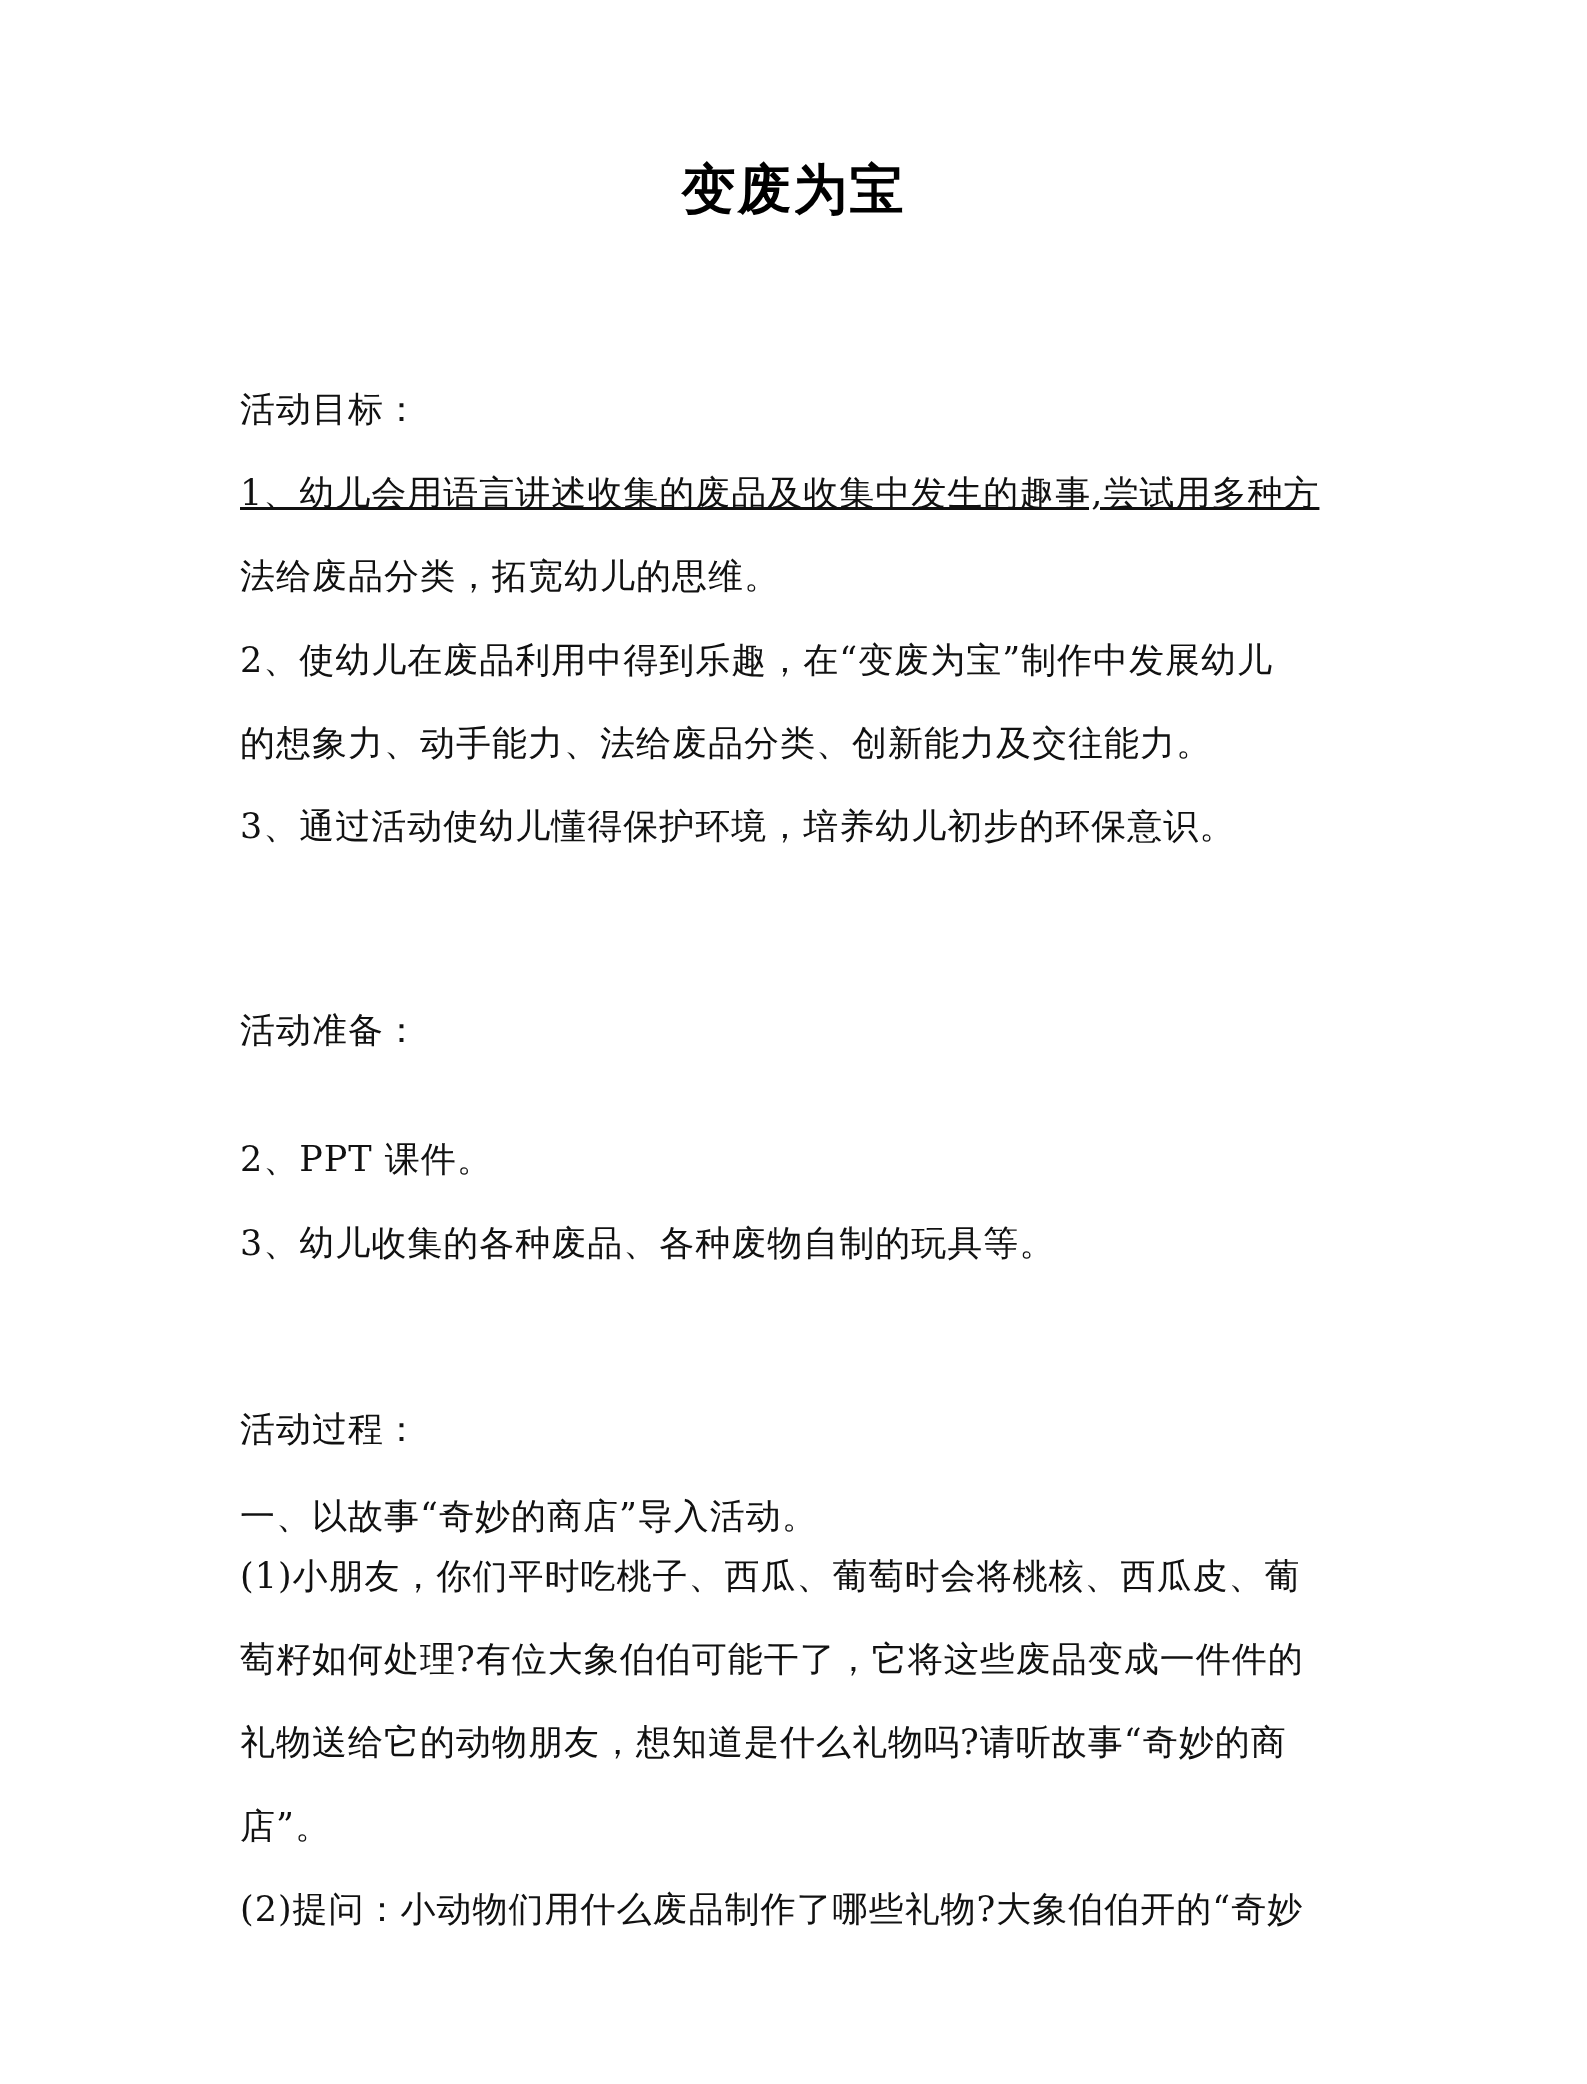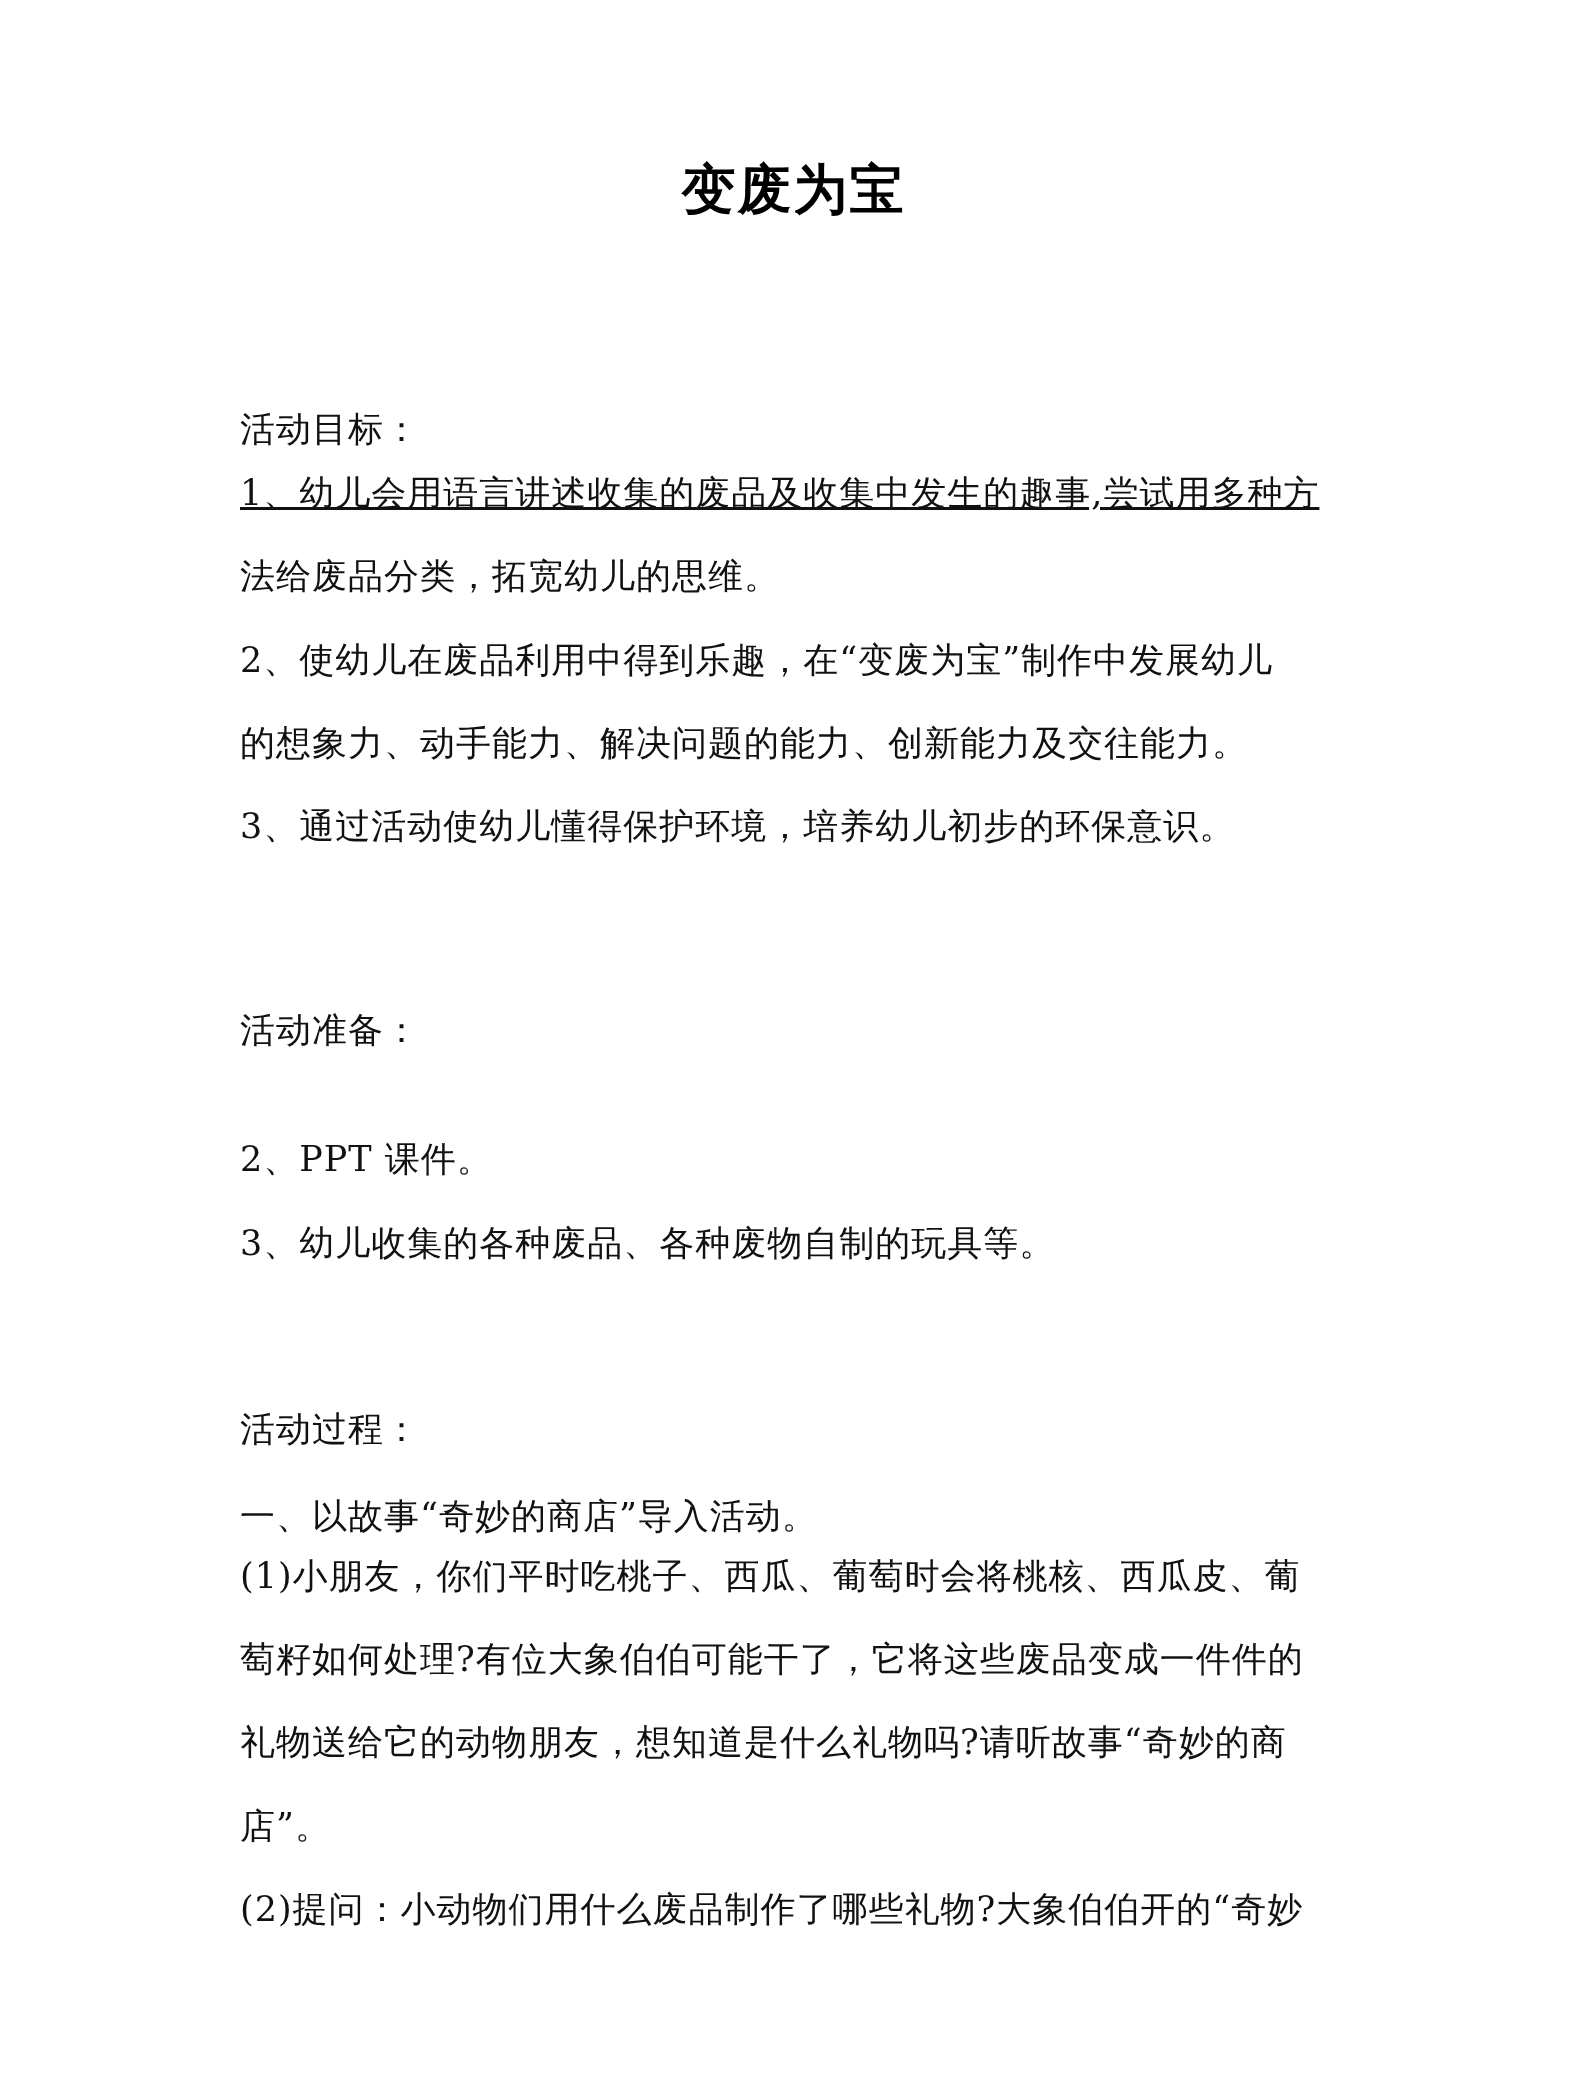--- a/index.html
+++ b/index.html
@@ -46,25 +46,25 @@
       letter-spacing: 1px;
     }
   </style>
 </head>
 <body>
 
 <div class="page">
 
   <div class="title">变废为宝</div>
 
-  <div class="line" style="top:384px;margin-top:20px;">活动目标：</div>
+  <div class="line" style="top:384px;">活动目标：</div>
   <div class="line" style="top:468px;text-decoration:underline;">1、幼儿会用语言讲述收集的废品及收集中发生的趣事,尝试用多种方</div>
   <div class="line" style="top:551px;">法给废品分类，拓宽幼儿的思维。</div>
   <div class="line" style="top:635px;">2、使幼儿在废品利用中得到乐趣，在“变废为宝”制作中发展幼儿</div>
-  <div class="line" style="top:718px;">的想象力、动手能力、解决问题的能力、创新能力及交往能力。</div>
+  <div class="line" style="top:718px;">的想象力、动手能力、法给废品分类、创新能力及交往能力。</div>
   <div class="line" style="top:801px;">3、通过活动使幼儿懂得保护环境，培养幼儿初步的环保意识。</div>
 
   <div class="line" style="top:968px;margin-top:37px;">活动准备：</div>
   <div class="line" style="top:1134px;">2、PPT 课件。</div>
   <div class="line" style="top:1218px;">3、幼儿收集的各种废品、各种废物自制的玩具等。</div>
 
   <div class="line" style="top:1384px;margin-top:20px;">活动过程：</div>
   <div class="line" style="top:1491px;">一、以故事“奇妙的商店”导入活动。</div>
   <div class="line" style="top:1551px;">(1)小朋友，你们平时吃桃子、西瓜、葡萄时会将桃核、西瓜皮、葡</div>
   <div class="line" style="top:1634px;">萄籽如何处理?有位大象伯伯可能干了，它将这些废品变成一件件的</div>

